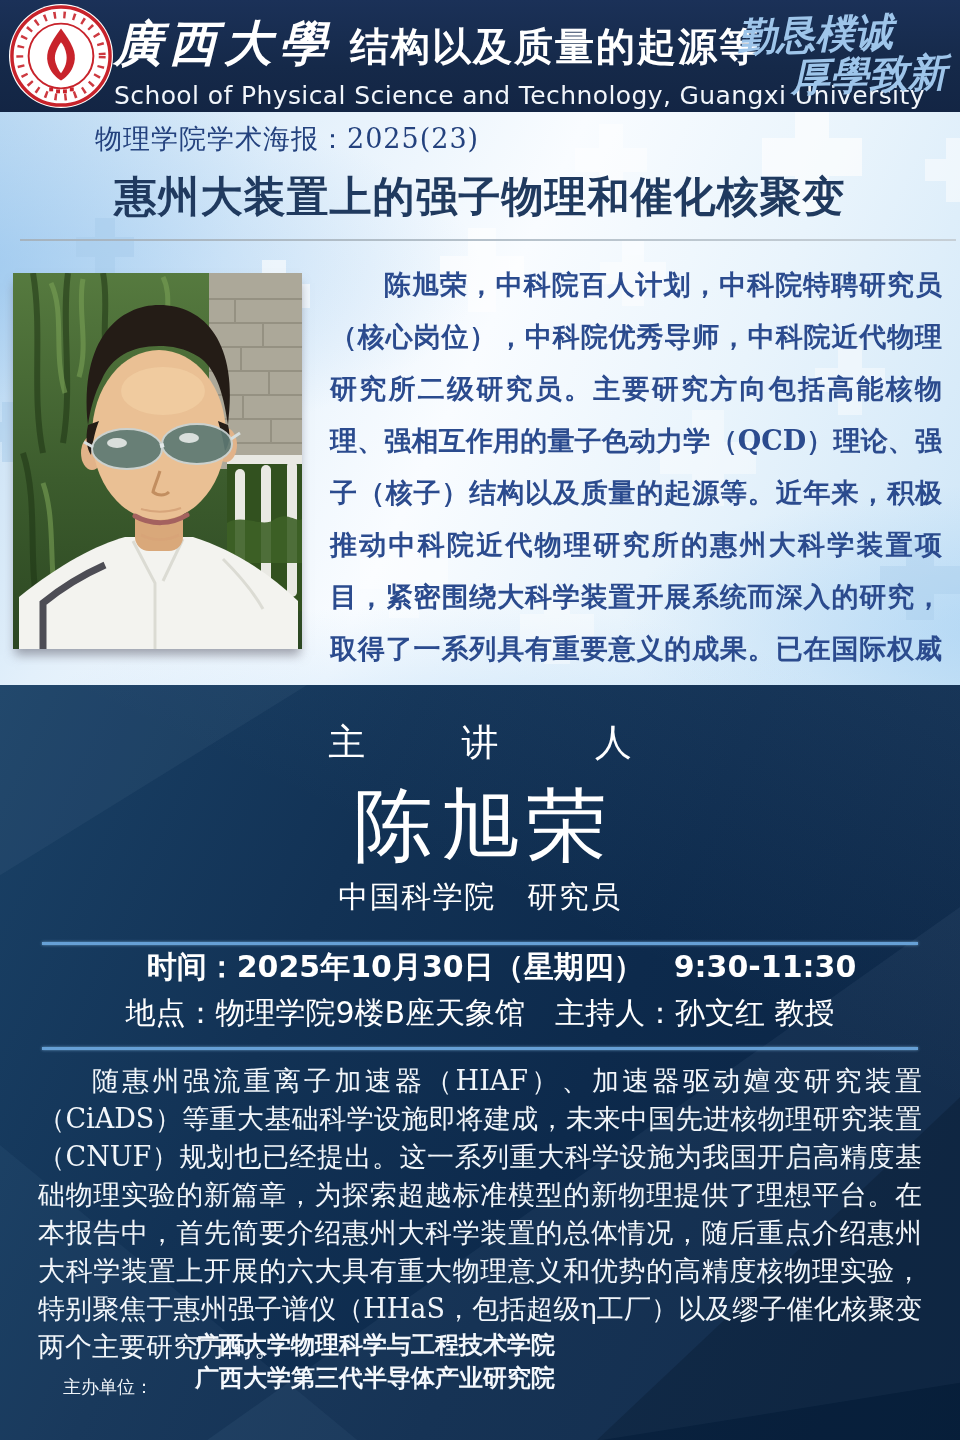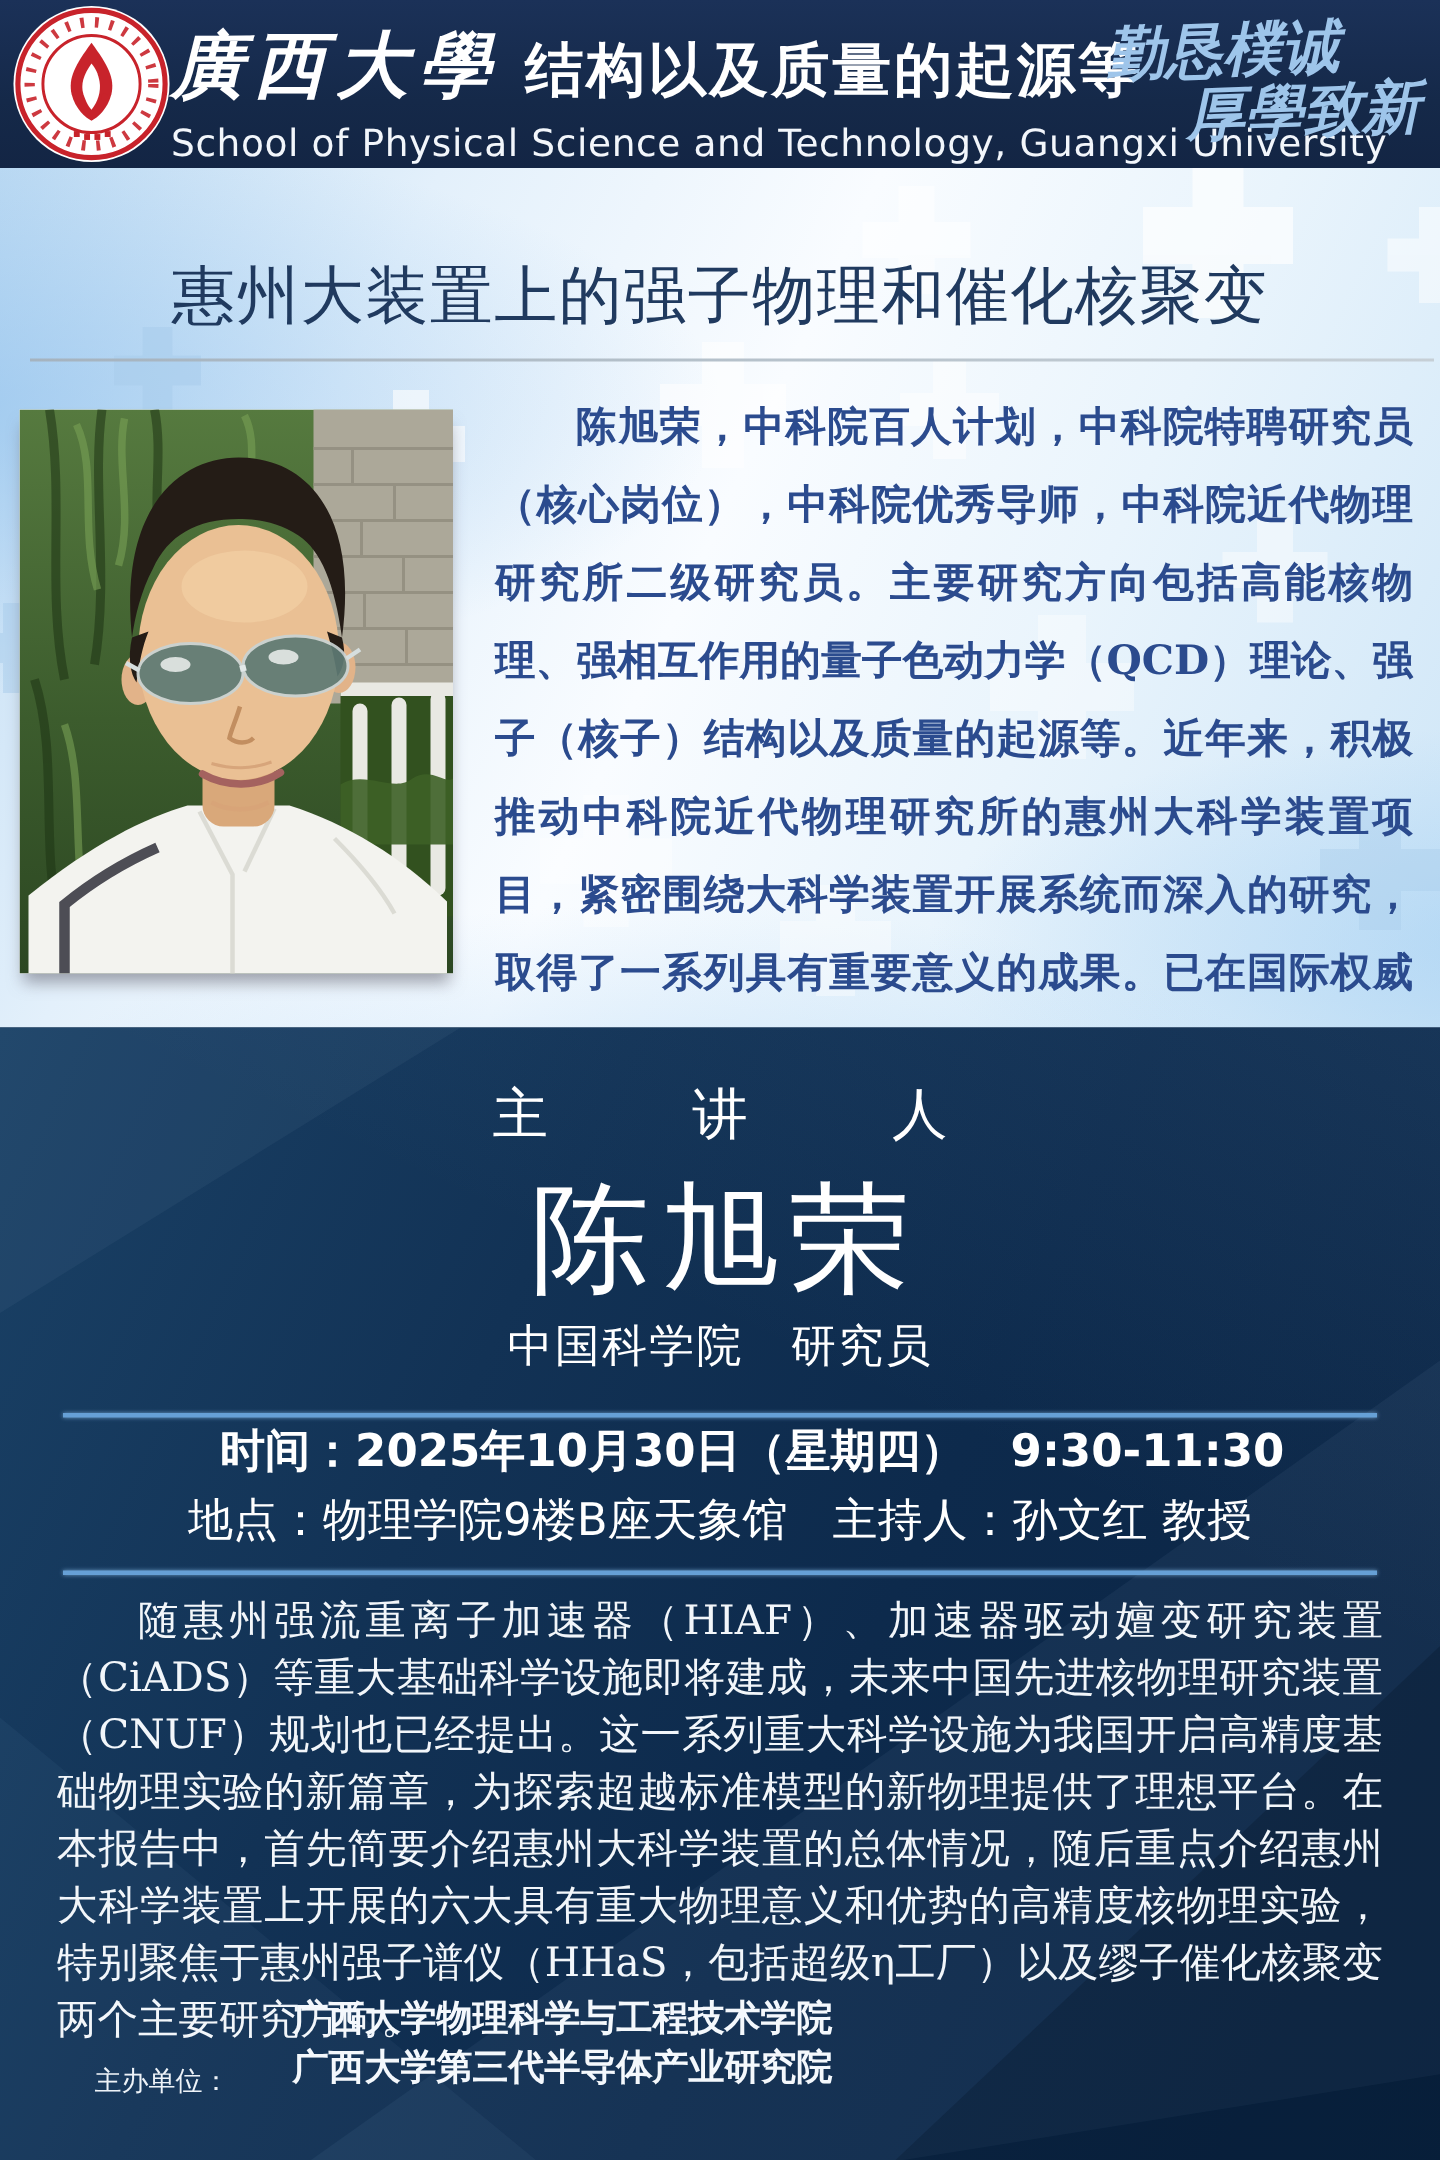--- a/index.html
+++ b/index.html
@@ -30,21 +30,21 @@
       radial-gradient(600px 220px at 105% 90%, rgba(140,195,240,.4), rgba(140,195,240,0) 65%),
       linear-gradient(115deg,#bedbf3 0%,#e3f0fb 24%,#f9fcff 48%,#e9f4fc 70%,#cde5f7 100%);}
   .plus{position:absolute;opacity:.5;}
   .plus::before,.plus::after{content:"";position:absolute;background:#ffffff;}
   .plus::before{left:33%;top:0;width:34%;height:100%;}
   .plus::after{left:0;top:33%;width:100%;height:34%;}
   .plus.blue::before,.plus.blue::after{background:#a9cdec;}
   .series{position:absolute;left:95px;top:9px;font-family:"DejaVu Serif","Liberation Serif",serif;
           font-size:27px;color:#24427e;letter-spacing:1px;}
   .title{position:absolute;left:0;right:0;top:57px;margin:0;text-align:center;
-         font-size:42px;font-weight:normal;color:#203a5f;letter-spacing:1px;}
+         font-size:42px;font-weight:bold;color:#203a5f;letter-spacing:1px;}
   .rule{position:absolute;left:20px;right:4px;top:127px;height:2px;
         background:linear-gradient(90deg,#a5b3bf,#c6cfd6);}
   .photo{position:absolute;left:13px;top:161px;width:289px;height:376px;margin:0;
          background:#fff;box-shadow:0 8px 10px -2px rgba(105,105,118,.6);}
   .photo svg{display:block;width:100%;height:100%;}
   .bio{position:absolute;left:330px;width:612px;top:147px;margin:0;
        font-family:"DejaVu Serif","Liberation Serif",serif;font-weight:600;
        font-size:27px;line-height:52px;color:#2b4b8e;text-align:justify;text-indent:2em;}
 
   
@@ -121,20 +121,21 @@
     <div class="plus blue" style="left:76px;top:106px;width:58px;height:58px;opacity:.55;"></div>
     <div class="plus" style="left:238px;top:148px;width:72px;height:72px;opacity:.6;"></div>
     <div class="plus" style="left:660px;top:298px;width:96px;height:96px;opacity:.4;"></div>
     <div class="plus" style="left:815px;top:233px;width:70px;height:70px;opacity:.45;"></div>
     <div class="plus" style="left:360px;top:418px;width:88px;height:88px;opacity:.4;"></div>
     <div class="plus" style="left:108px;top:388px;width:66px;height:66px;opacity:.4;"></div>
     <div class="plus" style="left:520px;top:478px;width:74px;height:74px;opacity:.4;"></div>
     <div class="plus blue" style="left:880px;top:428px;width:80px;height:80px;opacity:.4;"></div>
     <div class="plus blue" style="left:-18px;top:290px;width:60px;height:60px;opacity:.5;"></div>
 
+    <div class="series">物理学院学术海报：2025(23)</div>
     <h1 class="title">惠州大装置上的强子物理和催化核聚变</h1>
     <div class="rule"></div>
 
     <figure class="photo">
       <svg viewBox="0 0 289 376" preserveAspectRatio="none">
         <defs>
           <linearGradient id="gbg" x1="0" y1="0" x2="0" y2="1">
             <stop offset="0" stop-color="#567a3f"></stop>
             <stop offset=".55" stop-color="#3c5c2d"></stop>
             <stop offset="1" stop-color="#2c4722"></stop>

